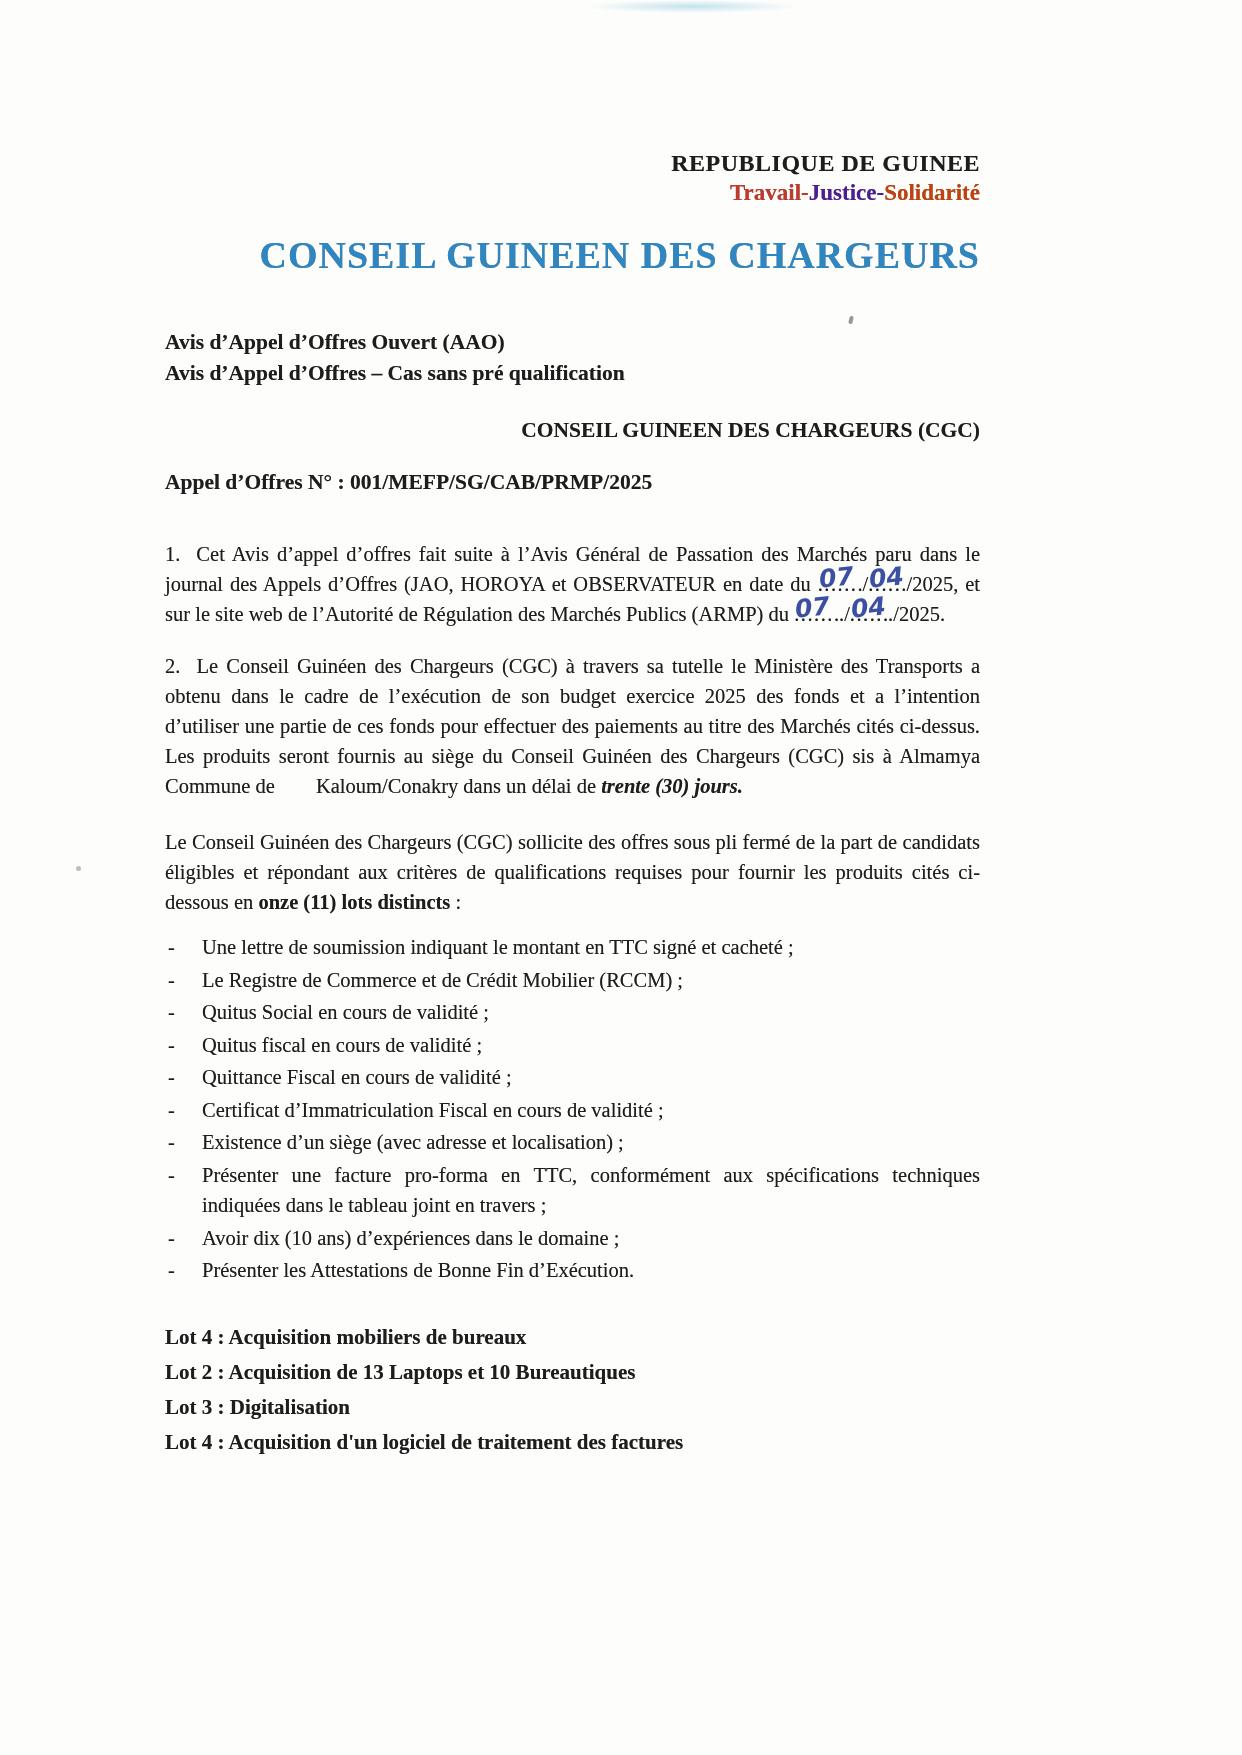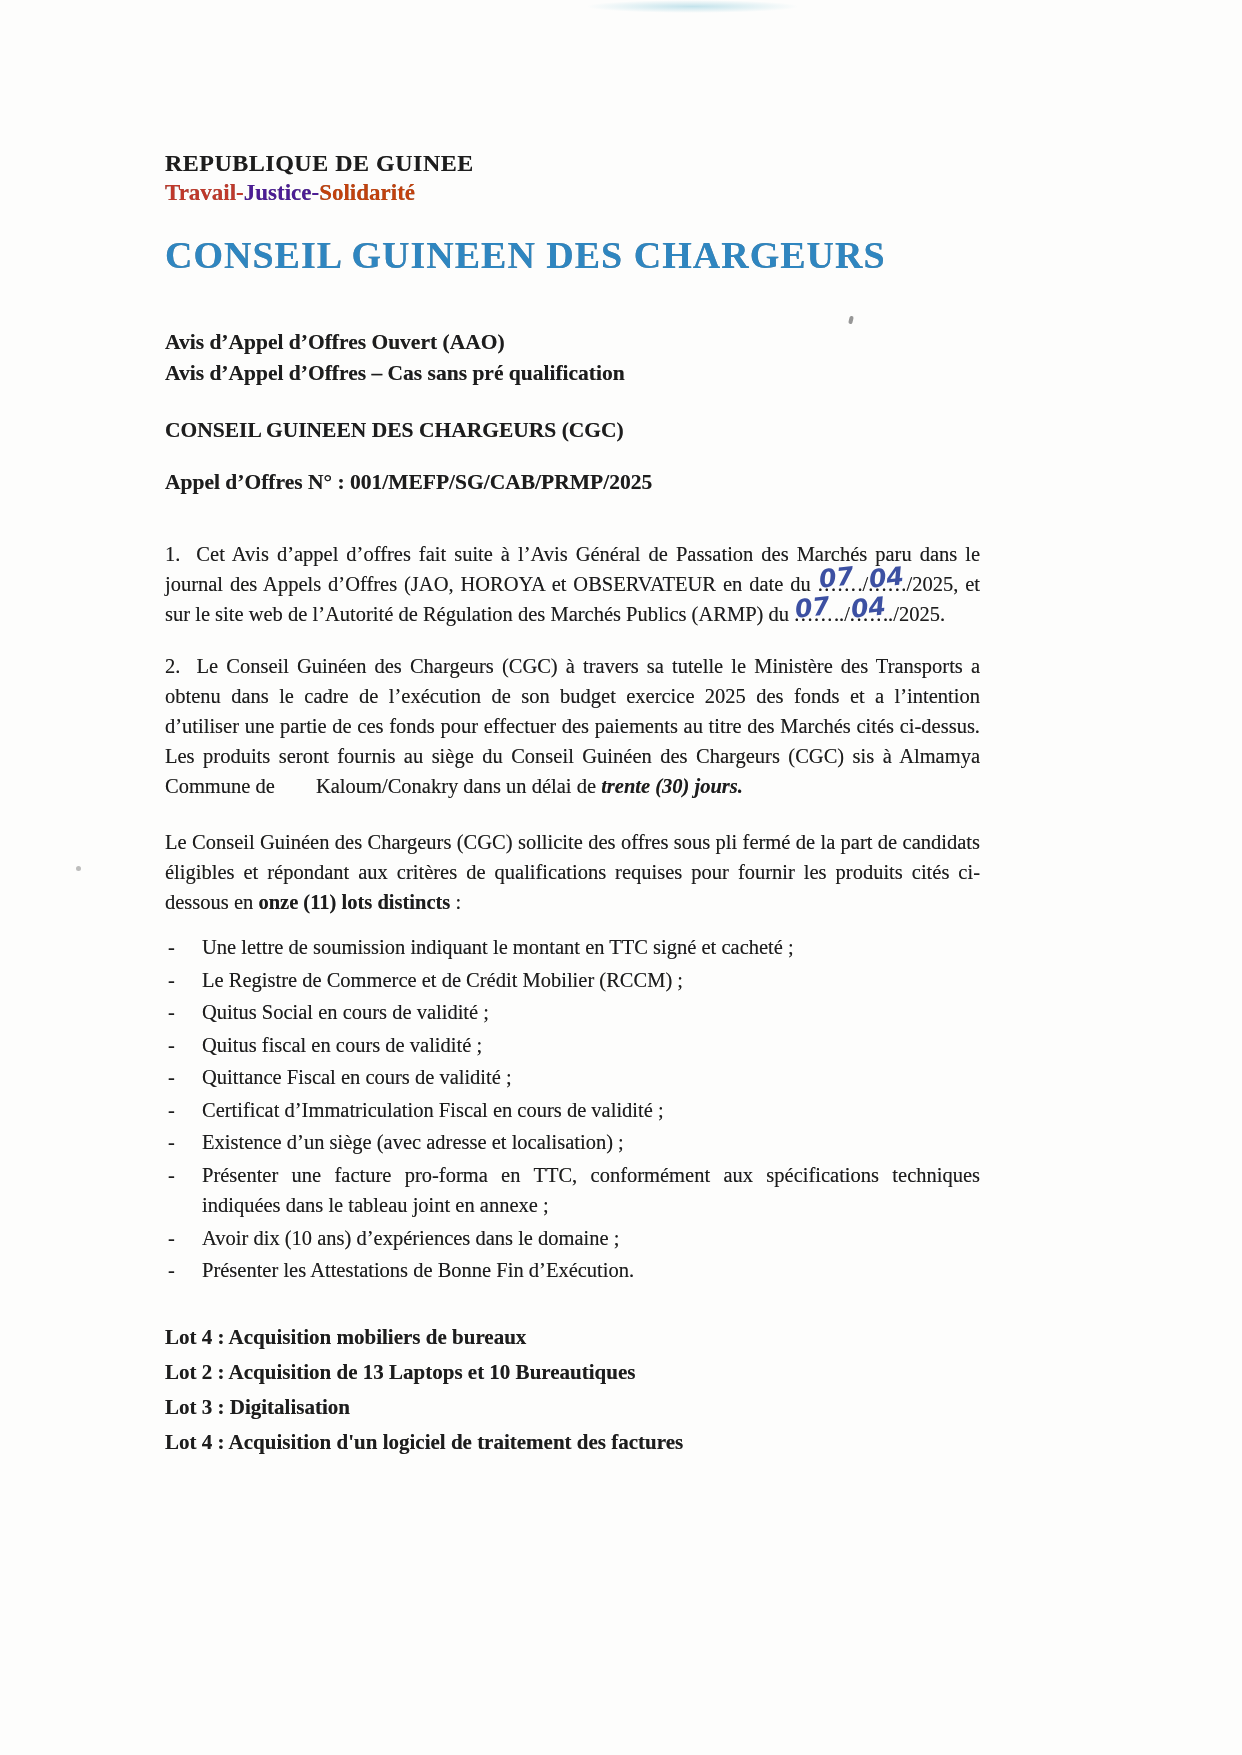--- a/index.html
+++ b/index.html
@@ -2,30 +2,30 @@
 <html><head>
 <meta charset="utf-8">
 <style>
   html,body{margin:0;padding:0;background:#ffffff;}
   .page{
     position:relative;width:1242px;height:1755px;background:#fdfdfc;overflow:hidden;
     font-family:"Liberation Serif", serif;color:#1d1d1d;
     text-shadow:0 0 0.5px rgba(40,40,40,0.55);
   }
   .content{position:absolute;left:165px;top:0;width:815px;}
-  .header{text-align:left;padding-top:150px;}
+  .header{text-align:right;padding-top:150px;}
   .republic{font-size:24px;font-weight:bold;letter-spacing:0.5px;margin:0;}
   .motto{font-size:23px;font-weight:bold;margin:3px 0 0 0;}
   .motto .m-red{color:#c0392b;}
   .motto .m-yellow{color:#4c1d95;}
   .motto .m-green{color:#c2410c;}
   .org-title{margin:27px 0 0 0;font-size:38px;font-weight:bold;color:#2f86c0;letter-spacing:1px;white-space:nowrap;}
   .section-block{margin-top:50px;font-weight:bold;font-size:21.5px;line-height:31px;}
   .section-block p{margin:0;}
-  .org-line{margin:29px 0 0 0;font-weight:bold;font-size:21.5px;}
+  .org-line{margin:29px 0 0 0;font-weight:bold;font-size:21.5px;text-align:right;}
   .tender-ref{margin:27px 0 0 0;font-weight:bold;font-size:21.5px;}
   .para{font-size:20.5px;line-height:30px;text-align:justify;margin:0;}
   .p1{margin-top:44px;}
   .p2{margin-top:22px;}
   .p3{margin-top:26px;}
   .bold{font-weight:bold;}
   .bold-italic{font-weight:bold;font-style:italic;}
   .criteria-heading{margin:28px 0 0 0;font-weight:bold;font-size:21px;}
   ul.criteria{list-style:none;margin:15px 0 0 0;padding:0;font-size:20.5px;}
   ul.criteria li{display:flex;line-height:30.5px;margin-bottom:2px;}
@@ -103,21 +103,21 @@
       <li>
           <span class="li-marker">-</span>
           <span class="li-text">Certificat d’Immatriculation Fiscal en cours de validité ;</span>
         </li>
       <li>
           <span class="li-marker">-</span>
           <span class="li-text">Existence d’un siège (avec adresse et localisation) ;</span>
         </li>
       <li>
           <span class="li-marker">-</span>
-          <span class="li-text">Présenter une facture pro-forma en TTC, conformément aux spécifications techniques indiquées dans le tableau joint en annexe ;</span>
+          <span class="li-text">Présenter une facture pro-forma en TTC, conformément aux spécifications techniques indiquées dans le tableau joint en travers ;</span>
         </li>
       <li>
           <span class="li-marker">-</span>
           <span class="li-text">Avoir dix (10 ans) d’expériences dans le domaine ;</span>
         </li>
       <li>
           <span class="li-marker">-</span>
           <span class="li-text">Présenter les Attestations de Bonne Fin d’Exécution.</span>
         </li>
     </ul>

